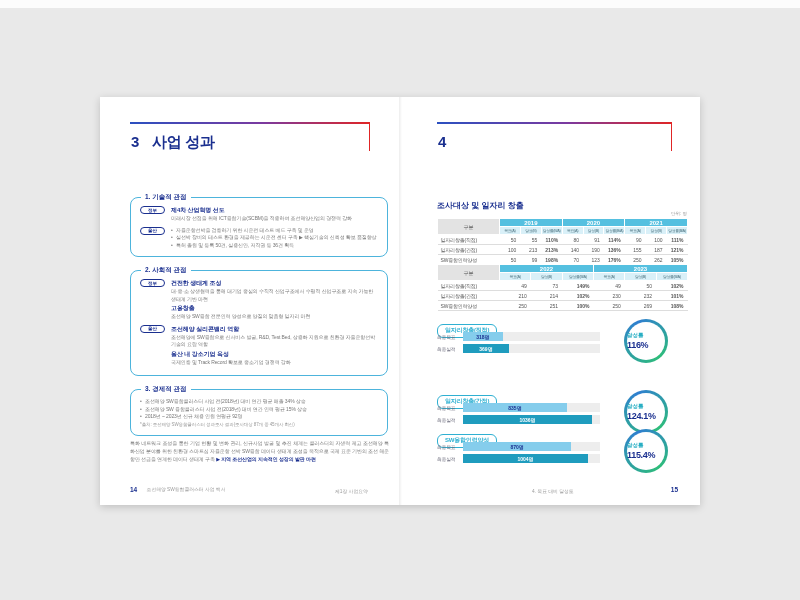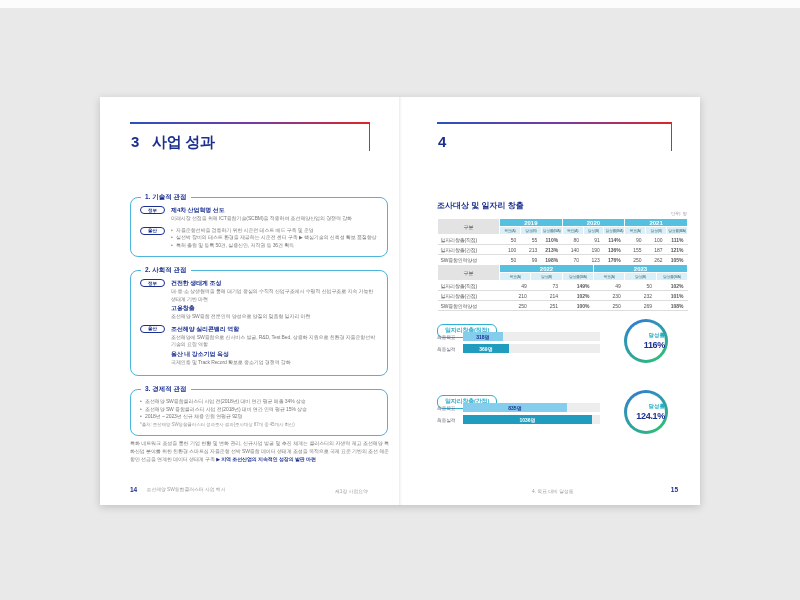--- a/index.html
+++ b/index.html
@@ -96,21 +96,21 @@
   .bar-row { display: flex; align-items: center; height: 9px; margin-bottom: 3px; }
   .bar-name { width: 26px; font-size: 4.8px; color: #667; letter-spacing: -0.2px; }
   .bar-track { width: 137px; height: 9px; background: var(--track-gray); }
   .bar-fill { height: 100%; display: flex; align-items: center; justify-content: center;
     font-size: 5px; font-weight: bold; }
   .fill-light { background: var(--bar-light); color: var(--navy); }
   .fill-dark { background: var(--bar-dark); color: #fff; }
   .ring { position: absolute; right: 20px; top: 1px; width: 44px; height: 44px; border-radius: 50%;
     background: conic-gradient(from 140deg, var(--ring-green), var(--ring-blue) 55%, var(--ring-green)); }
   .ring-inner { position: absolute; inset: 3px; background: #fff; border-radius: 50%;
-    display: flex; flex-direction: column; align-items: flex-end; justify-content: center; }
+    display: flex; flex-direction: column; align-items: flex-start; justify-content: center; }
   .rate-label { font-size: 5.5px; font-weight: bold; color: var(--rate-teal); }
   .rate-value { font-size: 9px; font-weight: bold; color: var(--navy); letter-spacing: -0.3px; margin-top: 0.5px; }
 </style>
 </head>
 <body>
 
 <div class="canvas">
   <div class="top-strip"></div>
 
   <div class="spread">
@@ -356,20 +356,43 @@
             </div>
           </div>
         <div class="ring">
           <div class="ring-inner">
             <div class="rate-label">달성률</div>
             <div class="rate-value">124.1%</div>
           </div>
         </div>
       </div>
 
+      <div class="grp g3">
+        <span class="grp-pill">SW융합인력양성</span>
+        <div class="grp-bars">
+            <div class="bar-row">
+              <span class="bar-name">최종목표</span>
+              <div class="bar-track">
+                <div class="bar-fill fill-light" style="width: 79.0909%;">870명</div>
+              </div>
+            </div>
+            <div class="bar-row">
+              <span class="bar-name">최종실적</span>
+              <div class="bar-track">
+                <div class="bar-fill fill-dark" style="width: 91.2727%;">1004명</div>
+              </div>
+            </div>
+          </div>
+        <div class="ring">
+          <div class="ring-inner">
+            <div class="rate-label">달성률</div>
+            <div class="rate-value">115.4%</div>
+          </div>
+        </div>
+      </div>
 
       <div class="page-footer rp-footer">
         <span class="chapter-label">4. 목표 대비 달성도</span>
         <span class="pnum">15</span>
       </div>
     </section>
   </div>
 </div>
 
 </body></html>

